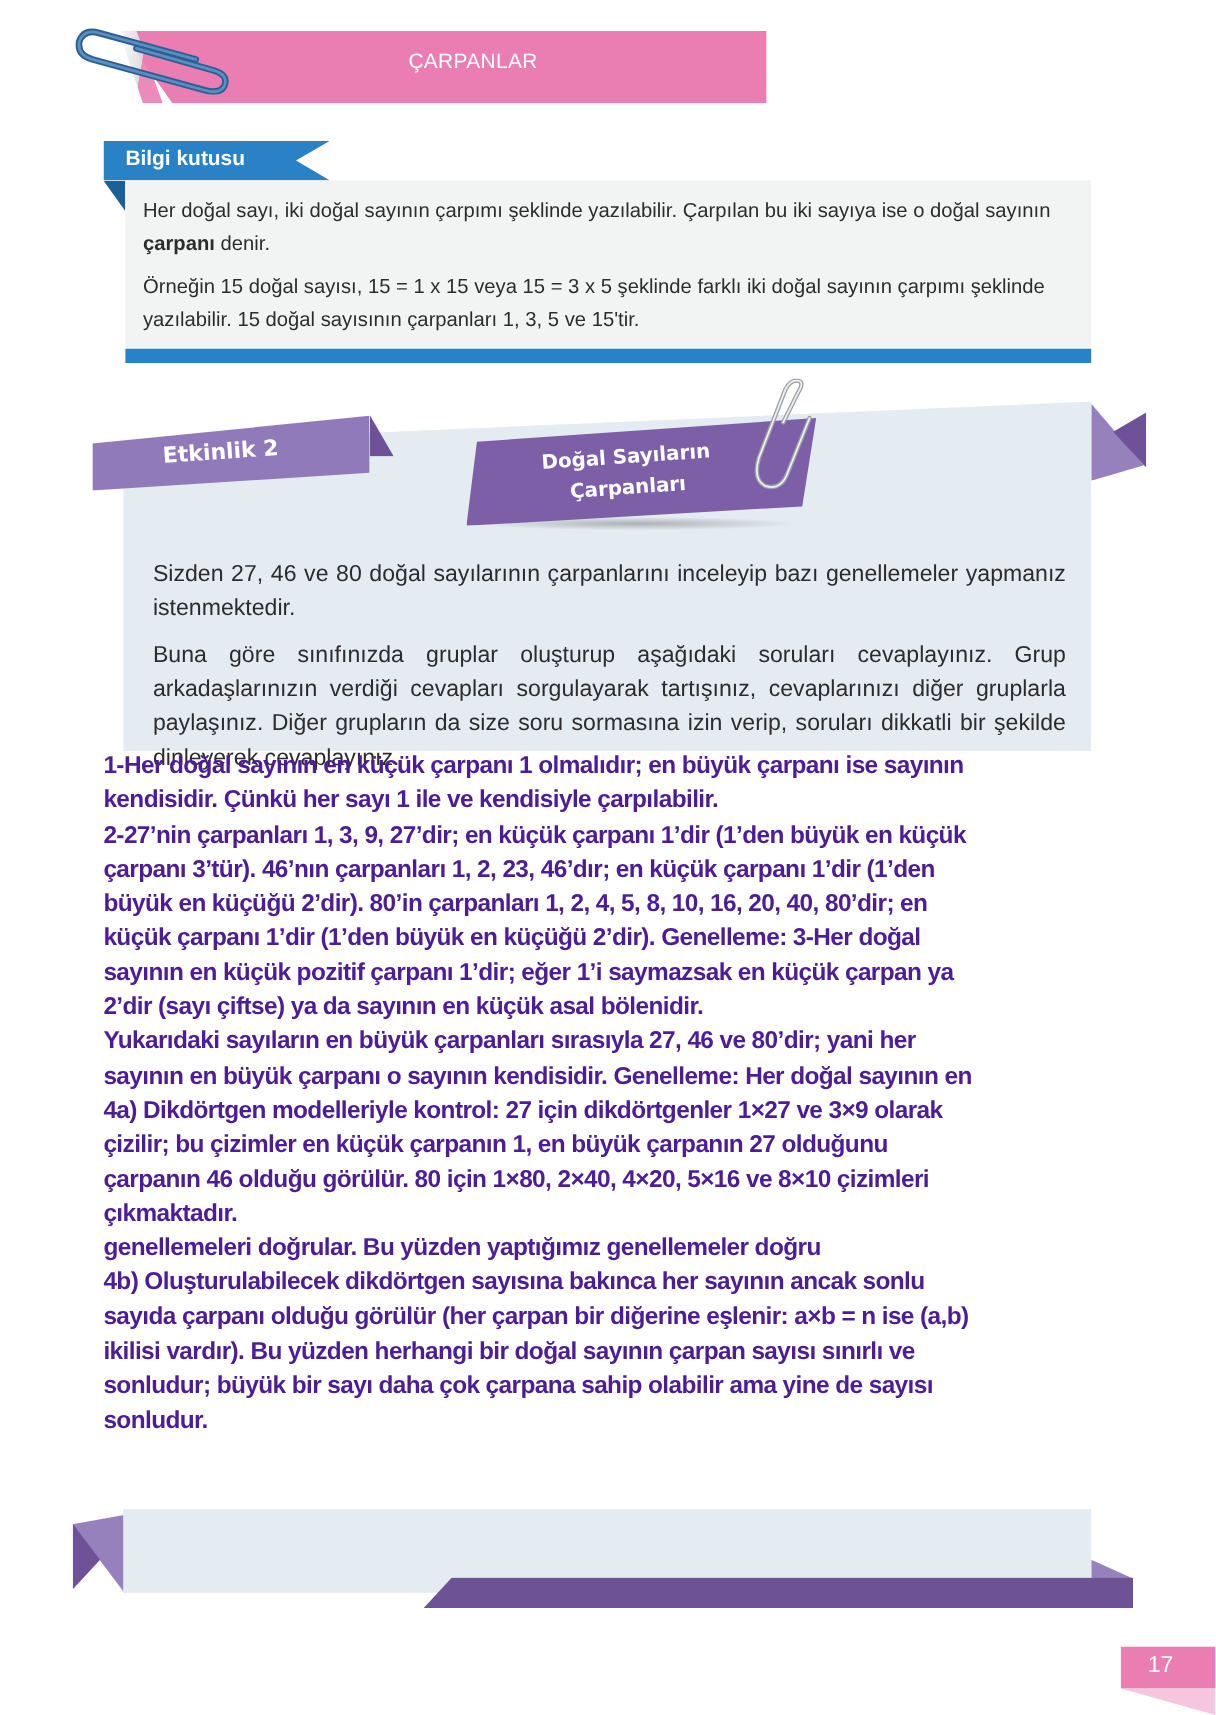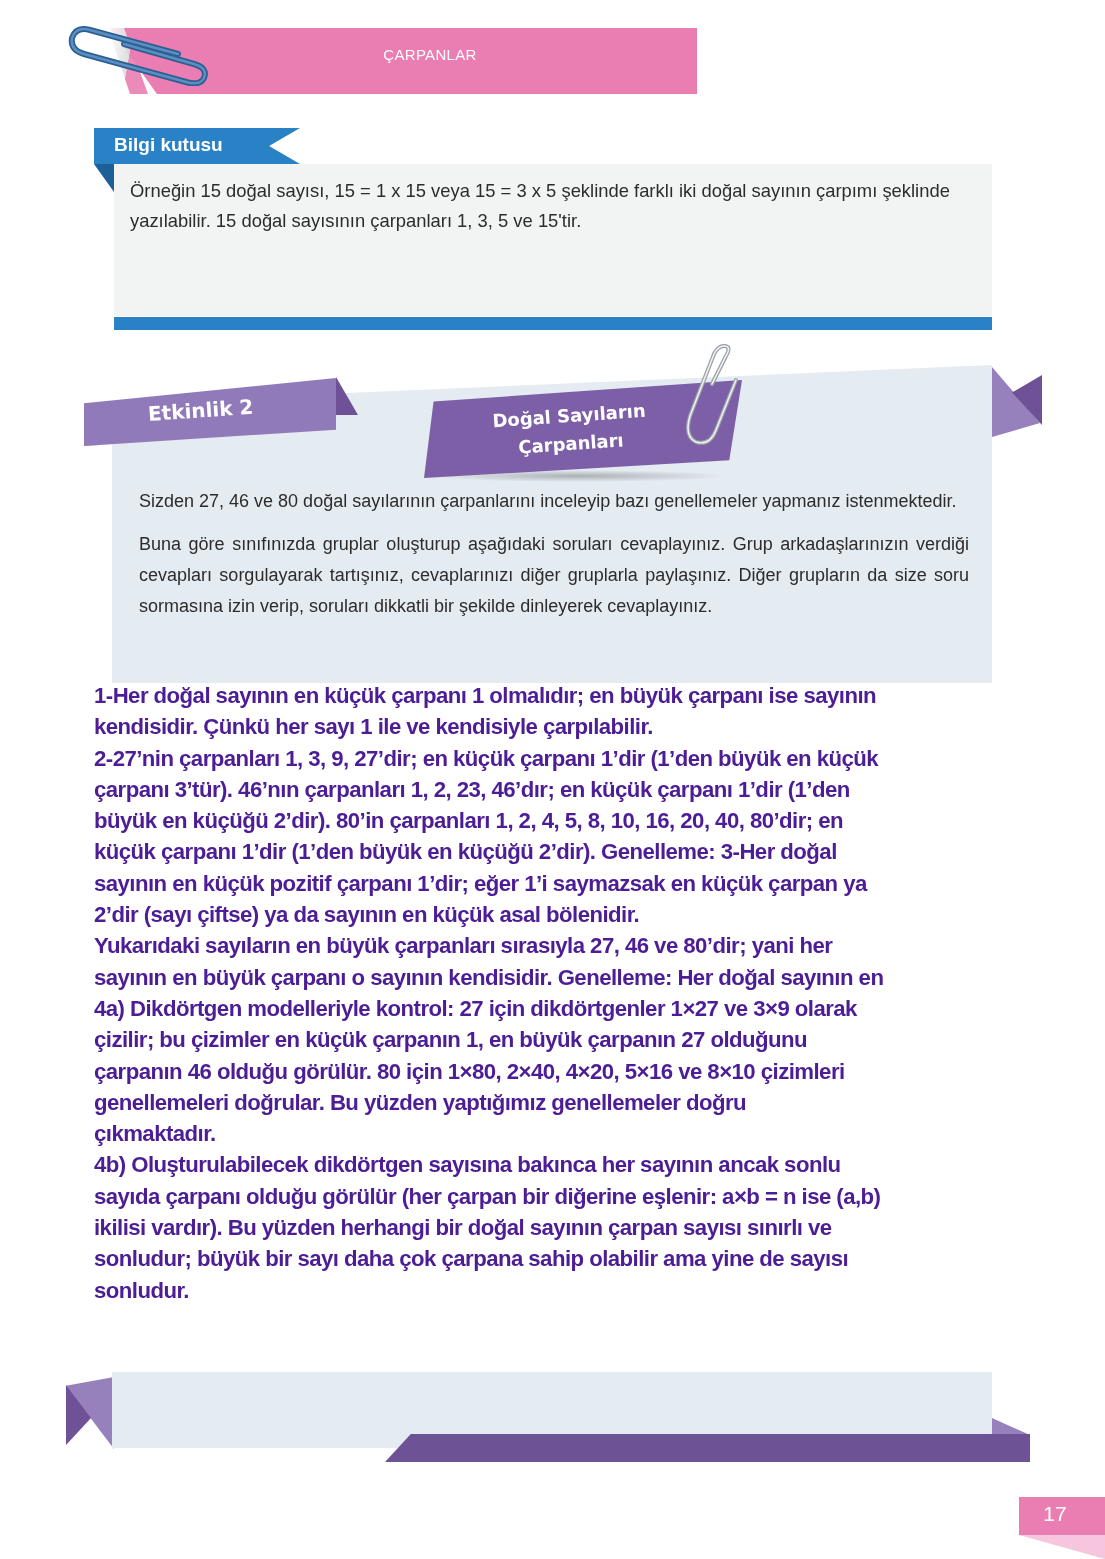--- a/index.html
+++ b/index.html
@@ -17,21 +17,21 @@
     clip-path: polygon(0 0, 100% 0, 100% 100%, 8% 100%);
   }
   .header-fold {
     left: 108px; top: 28px; width: 40px; height: 66px;
     background: linear-gradient(100deg, #ffffff 0%, #dcdcdc 50%, #ea7db1 51%);
     clip-path: polygon(0 0, 40% 0, 100% 100%, 55% 100%);
     opacity: .9;
   }
   .header-title {
     left: 300px; top: 46px; width: 260px; text-align: center;
-    color: #fff; font-size: 15px; letter-spacing: .3px;
+    color: #fff; font-size: 19px; letter-spacing: .3px;
   }
   .paperclip-blue { left: 66px; top: 24px; width: 150px; height: 62px; }
 
   
   .bilgi-tab {
     left: 94px; top: 128px; width: 206px; height: 36px;
     background: #2a82c6;
     clip-path: polygon(0 0, 100% 0, 85% 50%, 100% 100%, 0 100%);
   }
   .bilgi-tab-fold {
@@ -98,22 +98,22 @@
   }
   .topic-title {
     left: 470px; top: 402px; width: 200px; text-align: center;
     color: #fff; font-weight: bold; font-size: 18px; line-height: 28px;
     transform: rotate(-4deg);
     font-family: "DejaVu Sans", sans-serif;
   }
   .paperclip-silver { left: 682px; top: 344px; width: 60px; height: 104px; }
 
   .etk-text {
-    left: 139px; top: 486px; width: 830px;
-    color: #2c2c2c; font-size: 18px; line-height: 31px; text-align: justify;
+    left: 139px; top: 506px; width: 830px;
+    color: #2c2c2c; font-size: 21px; line-height: 31px; text-align: justify;
   }
   .etk-text p { margin: 0 0 12px 0; }
 
   
   .answers {
     left: 94px; top: 680px; width: 920px;
     color: #4c1d95; font-weight: bold; font-size: 22.2px; line-height: 31.3px;
     font-family: "Liberation Sans", sans-serif; letter-spacing: -0.55px;
   }
   .answers p { margin: 0; }
@@ -169,20 +169,21 @@
   <path d="M58 20 L128 40 Q142 44 138 54 Q134 62 120 58 L18 30 Q4 26 6 14 Q10 2 24 6 L112 30" fill="none" stroke="#2d5f92" stroke-width="6" stroke-linecap="round"></path>
   <path d="M58 20 L128 40 Q142 44 138 54 Q134 62 120 58 L18 30 Q4 26 6 14 Q10 2 24 6 L112 30" fill="none" stroke="#5a8fc4" stroke-width="2.5" stroke-linecap="round"></path>
 </svg>
 
 <div class="abs bilgi-box"></div>
 <div class="abs bilgi-tab"></div>
 <div class="abs bilgi-tab-fold"></div>
 <div class="abs bilgi-title">Bilgi kutusu</div>
 <div class="abs bilgi-bar"></div>
 <div class="abs bilgi-text">
+  <p><span>Her doğal sayı, iki doğal sayının çarpımı şeklinde yazılabilir. Çarpılan bu iki sayıya ise o doğal sayının </span><b>çarpanı</b><span> denir.</span></p>
   <p>Örneğin 15 doğal sayısı, 15 = 1 x 15 veya 15 = 3 x 5 şeklinde farklı iki doğal sayının çarpımı şeklinde yazılabilir. 15 doğal sayısının çarpanları 1, 3, 5 ve 15'tir.</p>
 </div>
 
 <div class="abs etk-panel"></div>
 <div class="abs etk-fold-right1"></div>
 <div class="abs etk-fold-right2"></div>
 <div class="abs etk-tab"></div>
 <div class="abs etk-tab-fold"></div>
 <div class="abs etk-title">Etkinlik 2</div>
 <div class="abs topic-shadow"></div>
@@ -204,22 +205,22 @@
   <p>çarpanı 3’tür). 46’nın çarpanları 1, 2, 23, 46’dır; en küçük çarpanı 1’dir (1’den</p>
   <p>büyük en küçüğü 2’dir). 80’in çarpanları 1, 2, 4, 5, 8, 10, 16, 20, 40, 80’dir; en</p>
   <p>küçük çarpanı 1’dir (1’den büyük en küçüğü 2’dir). Genelleme: 3-Her doğal</p>
   <p>sayının en küçük pozitif çarpanı 1’dir; eğer 1’i saymazsak en küçük çarpan ya</p>
   <p>2’dir (sayı çiftse) ya da sayının en küçük asal bölenidir.</p>
   <p>Yukarıdaki sayıların en büyük çarpanları sırasıyla 27, 46 ve 80’dir; yani her</p>
   <p>sayının en büyük çarpanı o sayının kendisidir. Genelleme: Her doğal sayının en</p>
   <p>4a) Dikdörtgen modelleriyle kontrol: 27 için dikdörtgenler 1×27 ve 3×9 olarak</p>
   <p>çizilir; bu çizimler en küçük çarpanın 1, en büyük çarpanın 27 olduğunu</p>
   <p>çarpanın 46 olduğu görülür. 80 için 1×80, 2×40, 4×20, 5×16 ve 8×10 çizimleri</p>
+  <p>çıkmaktadır.</p>
   <p>genellemeleri doğrular. Bu yüzden yaptığımız genellemeler doğru</p>
-  <p>çıkmaktadır.</p>
   <p>4b) Oluşturulabilecek dikdörtgen sayısına bakınca her sayının ancak sonlu</p>
   <p>sayıda çarpanı olduğu görülür (her çarpan bir diğerine eşlenir: a×b = n ise (a,b)</p>
   <p>ikilisi vardır). Bu yüzden herhangi bir doğal sayının çarpan sayısı sınırlı ve</p>
   <p>sonludur; büyük bir sayı daha çok çarpana sahip olabilir ama yine de sayısı</p>
   <p>sonludur.</p>
 </div>
 
 <div class="abs bottom-fold-left1"></div>
 <div class="abs bottom-fold-left2"></div>
 <div class="abs bottom-panel"></div>

